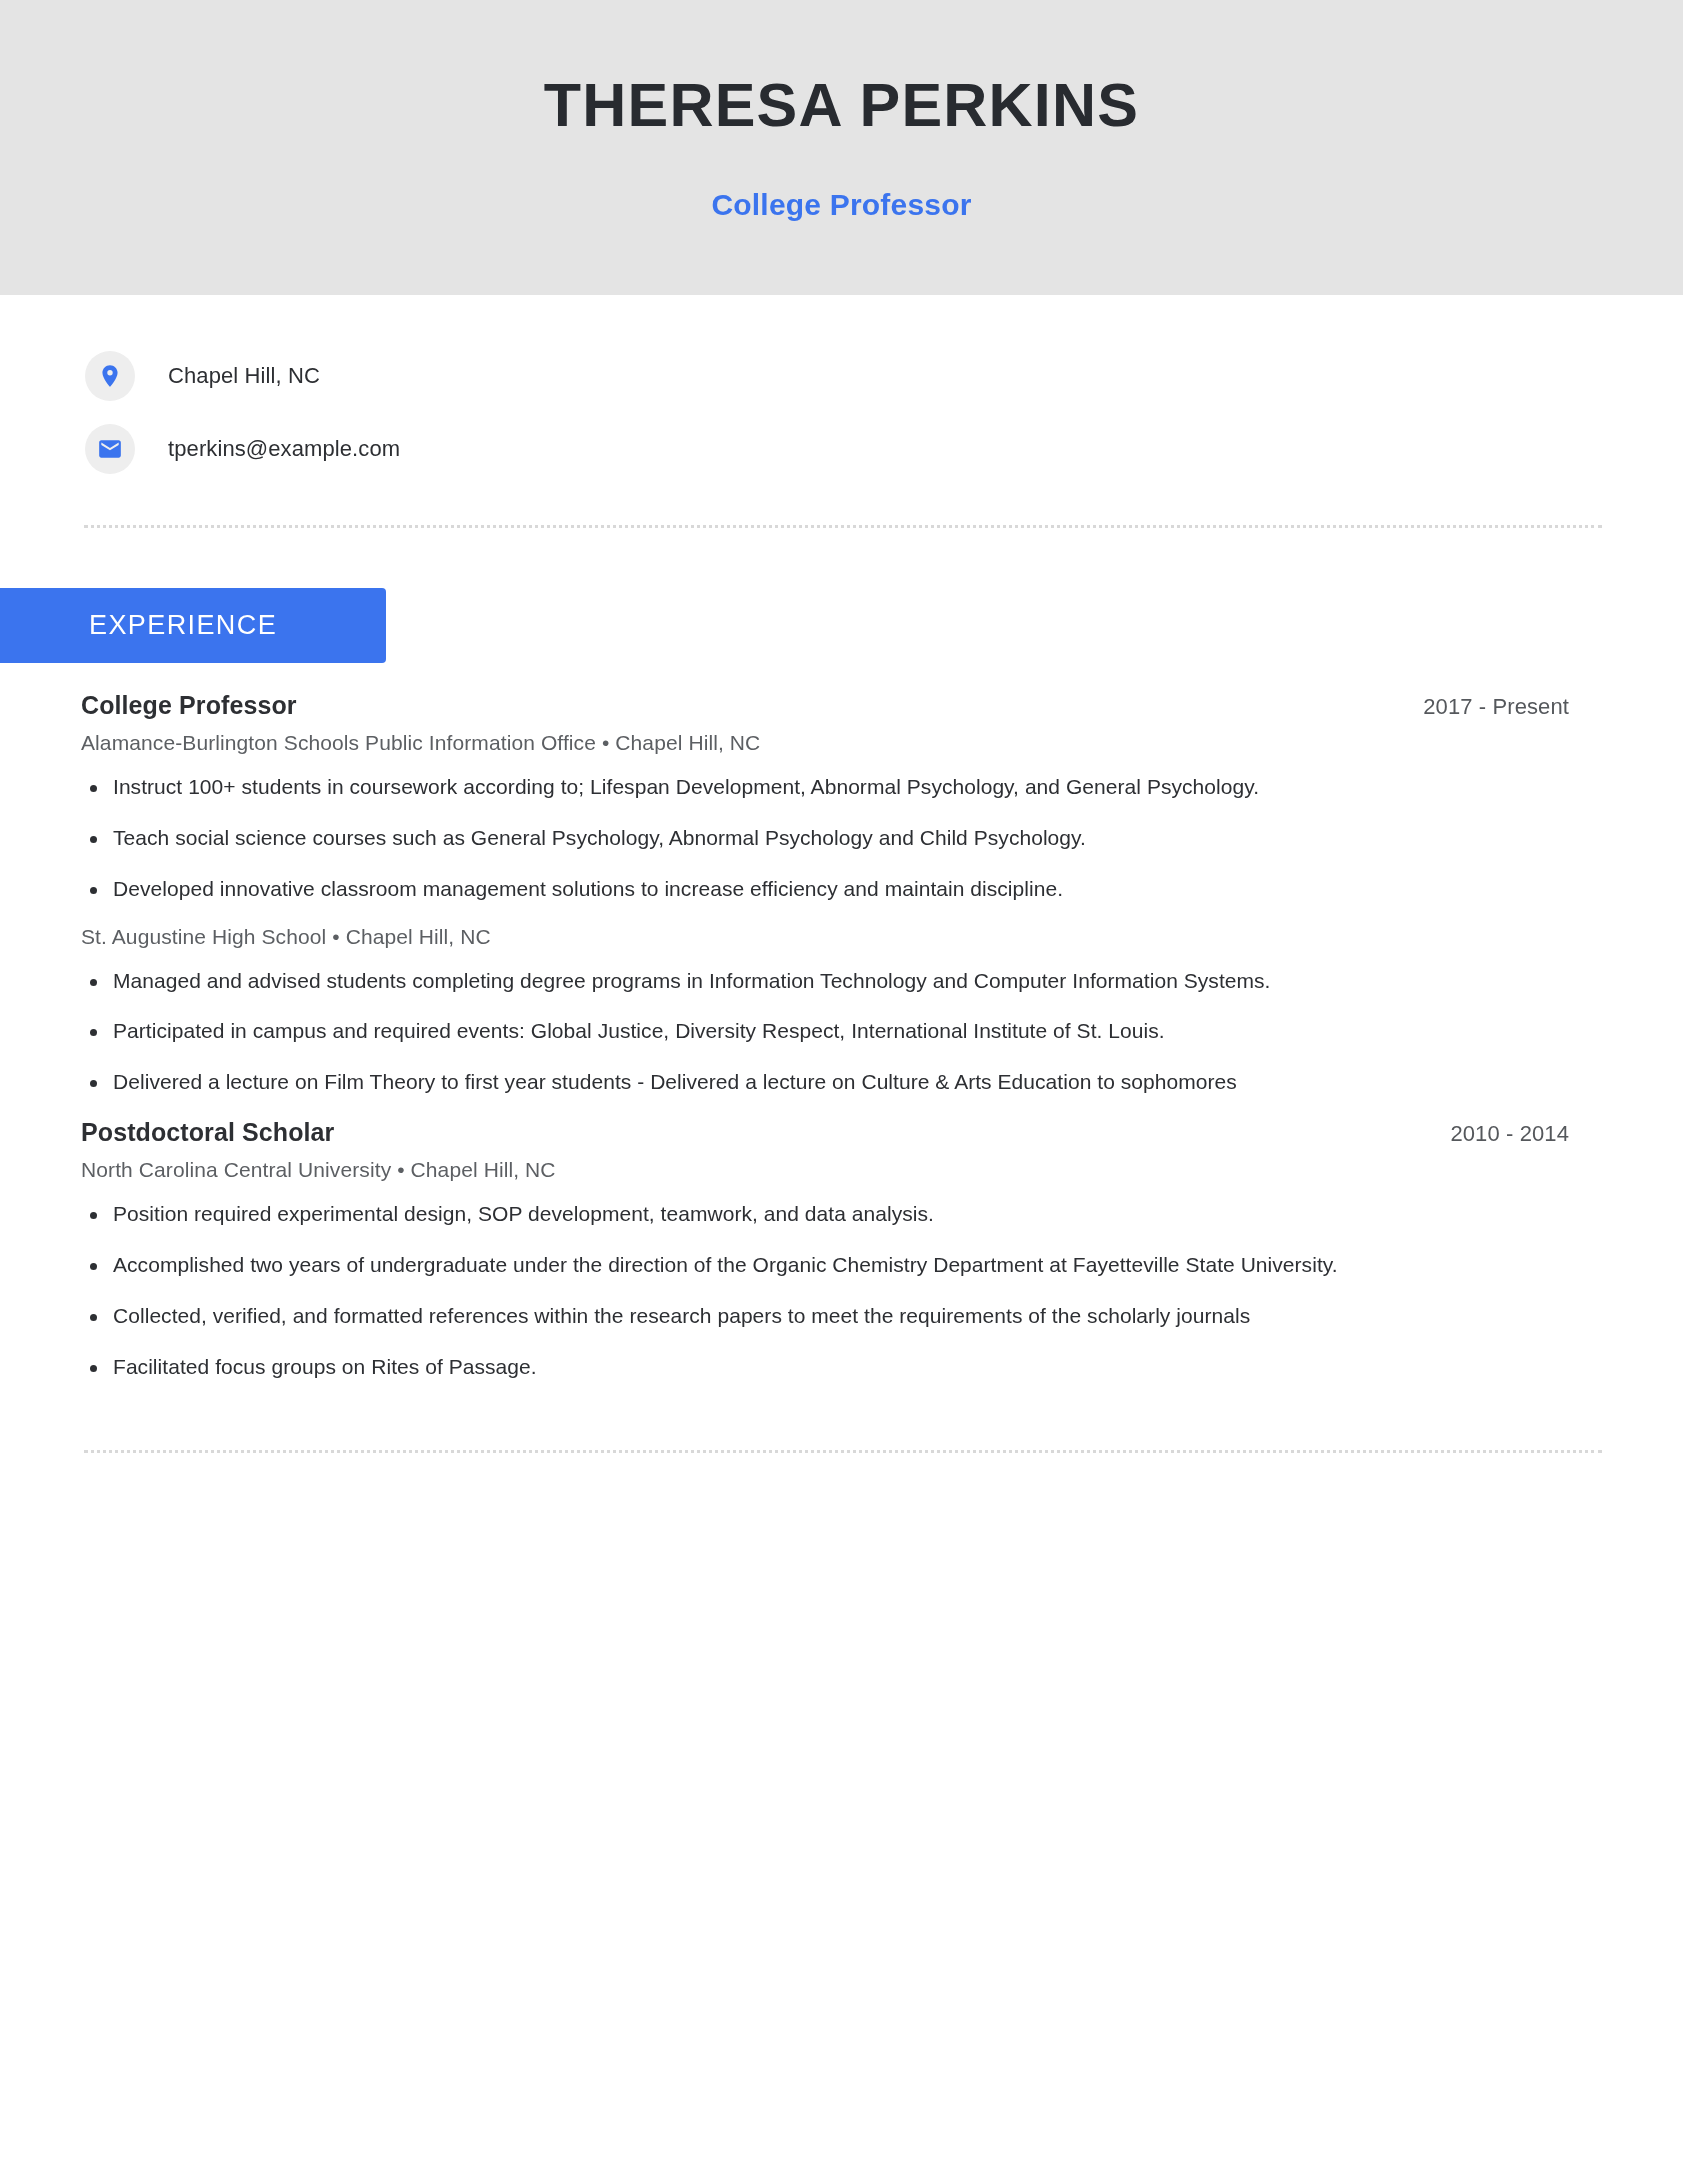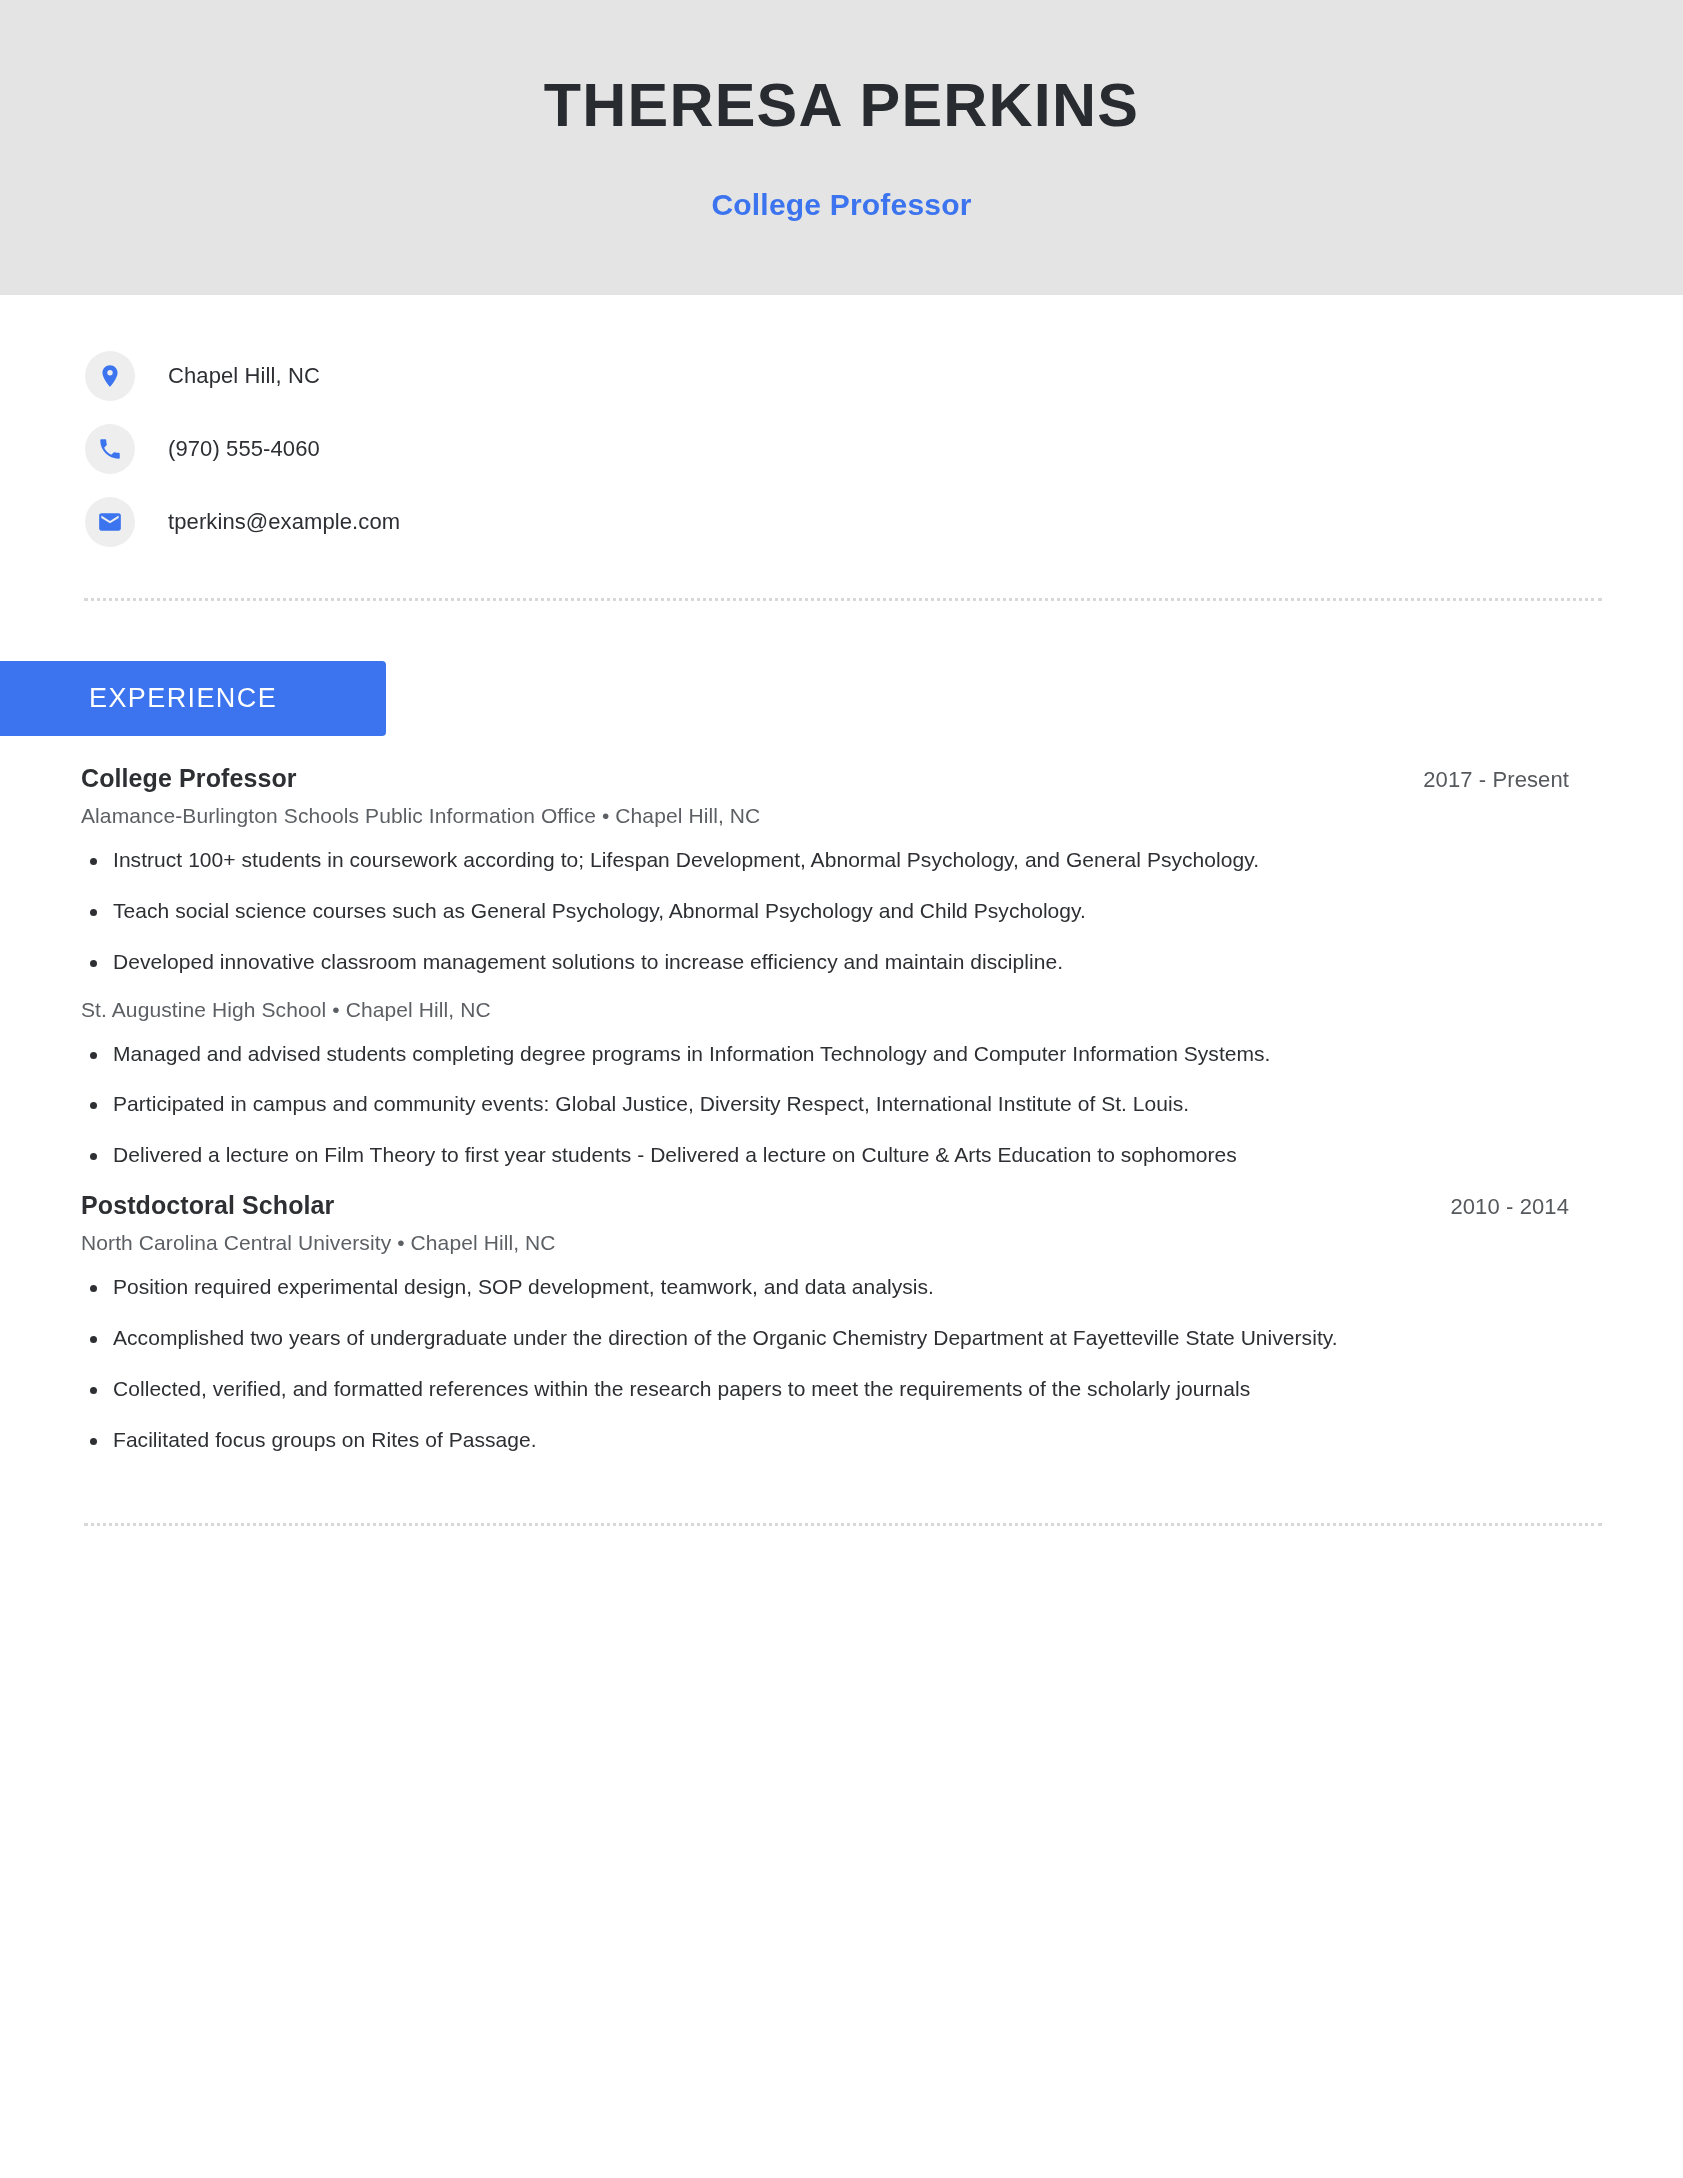--- a/index.html
+++ b/index.html
@@ -174,28 +174,20 @@
 
   <div class="contact-row">
     <span class="icon-circle">
       <svg width="26" height="26" viewBox="0 0 24 24" aria-hidden="true">
         <path fill="#3b74ee" d="M12 2C8.13 2 5 5.13 5 9c0 5.25 7 13 7 13s7-7.75 7-13c0-3.87-3.13-7-7-7zm0 9.5A2.5 2.5 0 1 1 12 6.5a2.5 2.5 0 0 1 0 5z"></path>
       </svg>
     </span>
     <span class="contact-text">Chapel Hill, NC</span>
   </div>
 
-  <div class="contact-row">
-    <span class="icon-circle">
-      <svg width="26" height="26" viewBox="0 0 24 24" aria-hidden="true">
-        <path fill="#3b74ee" d="M6.62 10.79c1.44 2.83 3.76 5.15 6.59 6.59l2.2-2.2c.27-.27.67-.36 1.02-.24 1.12.37 2.33.57 3.57.57.55 0 1 .45 1 1V20c0 .55-.45 1-1 1-9.39 0-17-7.61-17-17 0-.55.45-1 1-1h3.5c.55 0 1 .45 1 1 0 1.25.2 2.45.57 3.57.11.35.03.74-.25 1.02l-2.2 2.2z"></path>
-      </svg>
-    </span>
-    <span class="contact-text">(970) 555-4060</span>
-  </div>
 
   <div class="contact-row">
     <span class="icon-circle">
       <svg width="26" height="26" viewBox="0 0 24 24" aria-hidden="true">
         <path fill="#3b74ee" d="M20 4H4c-1.1 0-2 .9-2 2v12c0 1.1.9 2 2 2h16c1.1 0 2-.9 2-2V6c0-1.1-.9-2-2-2zm0 4.24-8 4.99-8-4.99V6l8 4.99L20 6v2.24z"></path>
       </svg>
     </span>
     <span class="contact-text">tperkins@example.com</span>
   </div>
 
@@ -219,21 +211,21 @@
       <li>Instruct 100+ students in coursework according to; Lifespan Development, Abnormal Psychology, and General Psychology.</li>
       <li>Teach social science courses such as General Psychology, Abnormal Psychology and Child Psychology.</li>
       <li>Developed innovative classroom management solutions to increase efficiency and maintain discipline.</li>
     </ul>
   </div>
 
   <div class="entry">
     <div class="entry-sub">St. Augustine High School  •  Chapel Hill, NC</div>
     <ul class="entry-bullets">
       <li>Managed and advised students completing degree programs in Information Technology and Computer Information Systems.</li>
-      <li>Participated in campus and community events: Global Justice, Diversity Respect, International Institute of St. Louis.</li>
+      <li>Participated in campus and required events: Global Justice, Diversity Respect, International Institute of St. Louis.</li>
       <li>Delivered a lecture on Film Theory to first year students - Delivered a lecture on Culture &amp; Arts Education to sophomores</li>
     </ul>
   </div>
 
   <div class="entry">
     <div class="entry-head">
       <span class="entry-title">Postdoctoral Scholar</span>
       <span class="entry-dates">2010 - 2014</span>
     </div>
     <div class="entry-sub">North Carolina Central University  •  Chapel Hill, NC</div>

